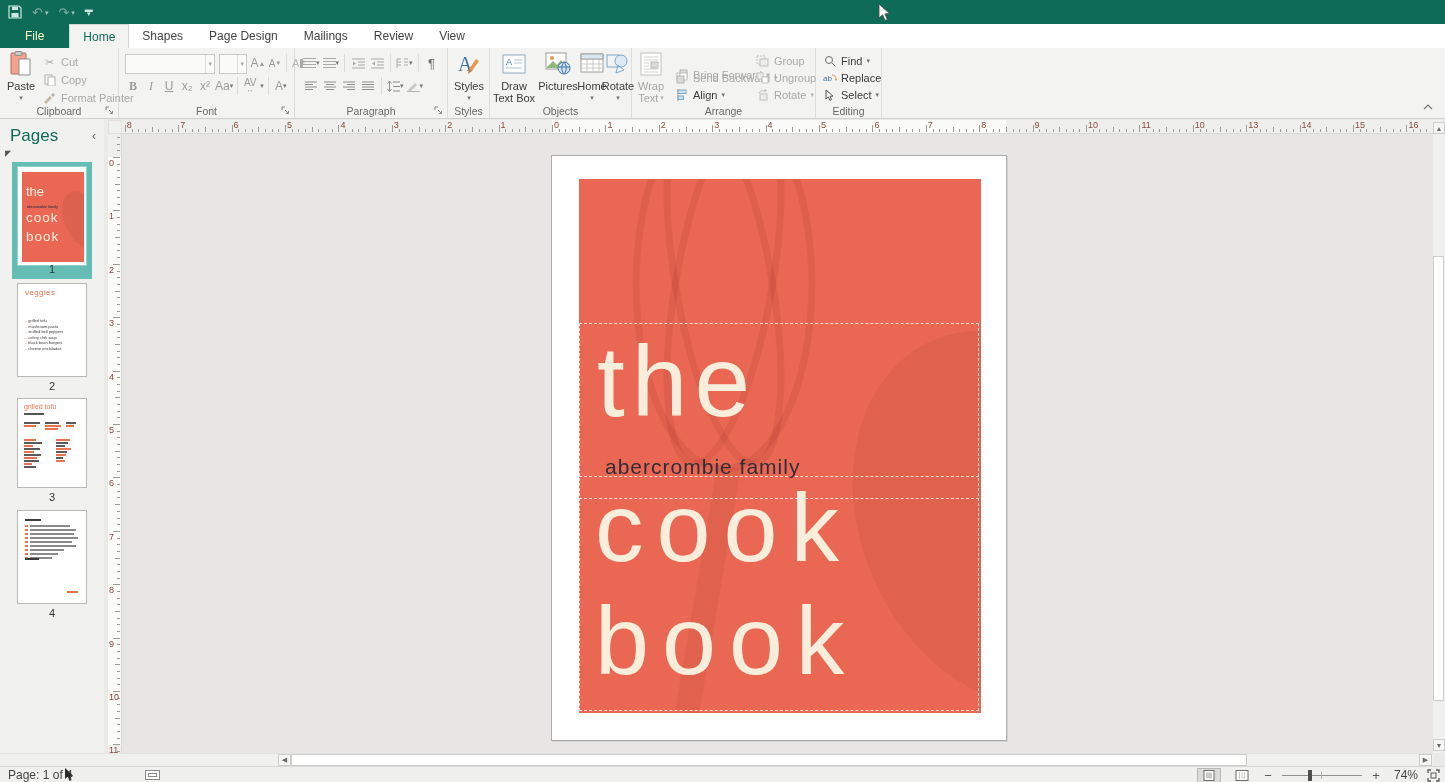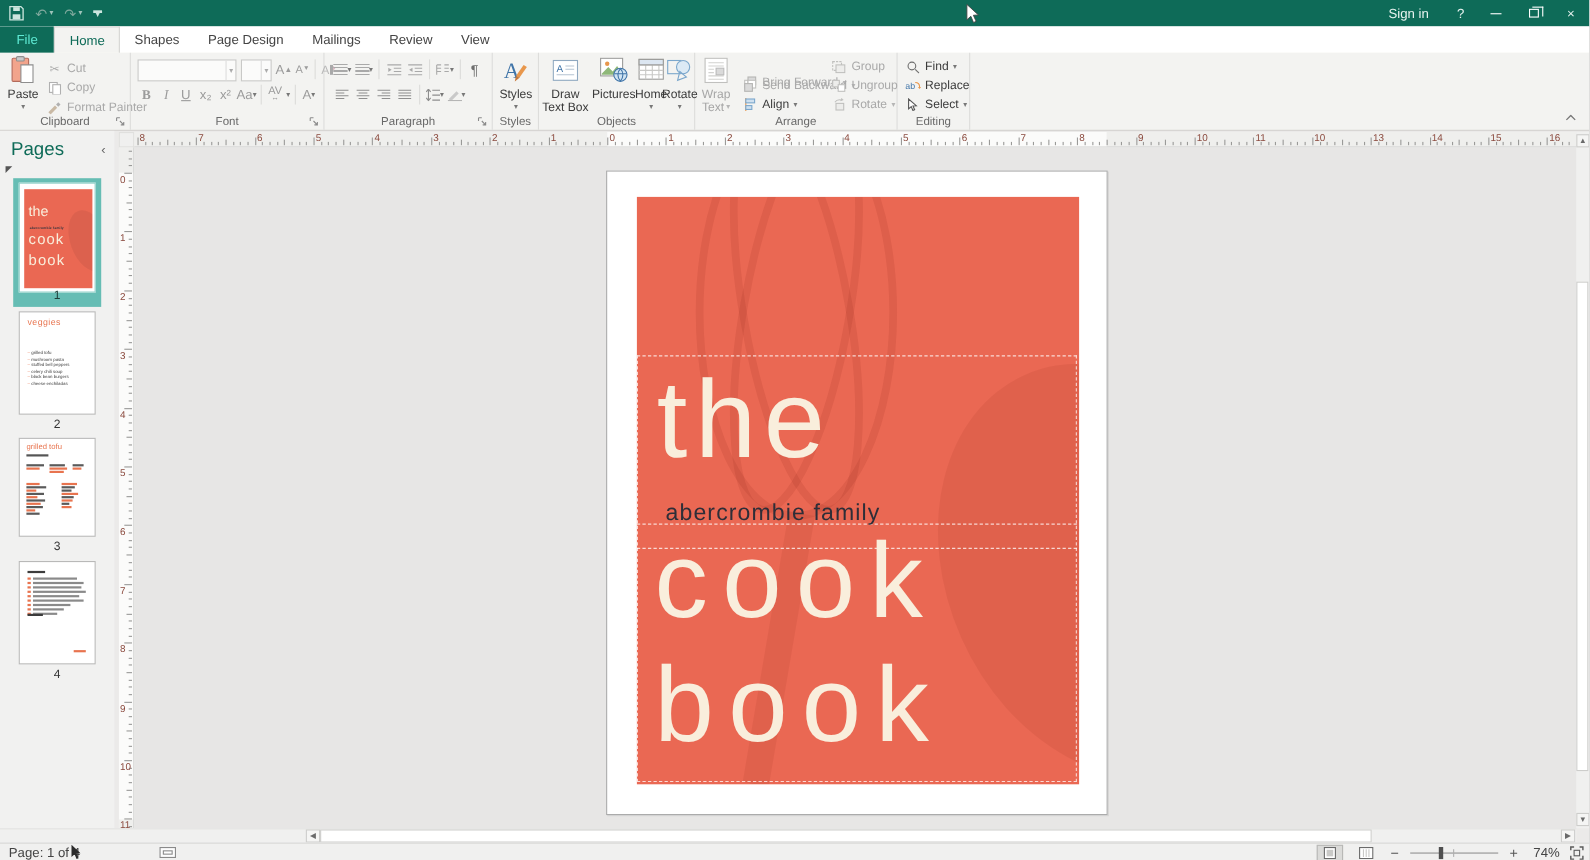--- a/index.html
+++ b/index.html
@@ -18,21 +18,21 @@
   .signin{padding:0 14px}
   .helpb{width:30px}
   .winbtn{width:34px}
   .minbar{width:10px;height:1px;background:#fff}
   .restbox{width:9px;height:8px;border:1px solid #fff;position:relative}
   .restbox:before{content:"";position:absolute;left:2px;top:-3px;width:9px;height:8px;border:1px solid #fff;border-bottom:none;border-left:none}
   .closex{font-size:15px}
   
   #tabrow{position:absolute;left:0;top:24px;width:100%;height:24px;background:#fff;display:flex;align-items:stretch}
   .tab{padding:0 13px;display:flex;align-items:center;font-size:12px;color:#444;cursor:default}
-  .tab.file{background:#0E6B58;color:#5eead4;padding:0 15px}
+  .tab.file{background:#0E6B58;color:#fef9c3;padding:0 25px}
   .tab.active{background:#F3F3F1;border:1px solid #D5D5D3;border-bottom:none;color:#0E6B58}
   
   #ribbon{position:absolute;left:0;top:48px;width:100%;height:71px;background:#F3F3F1;border-bottom:1px solid #D2D0CE;display:flex}
   .rgroup{position:relative;height:100%;border-right:1px solid #DDDDDB;flex:0 0 auto}
   .glabel{position:absolute;bottom:1px;left:0;right:0;text-align:center;font-size:10.5px;color:#696969}
   .launcher{position:absolute;bottom:2px;right:3px;width:10px;height:10px}
   .bigbtn{position:absolute;top:2px;display:flex;flex-direction:column;align-items:center;font-size:11px;color:#3b3b3b;line-height:12px;text-align:center}
   .bigbtn .bicon{height:28px;display:flex;align-items:center;justify-content:center;margin-bottom:2px}
   .bigbtn.off{color:#A6A6A6}
   .dda{font-size:7px;color:#777}
@@ -144,31 +144,20 @@
           <span class="dd">▾</span>
         </span>
       <span class="qbtn dim">
           <span>↷</span>
           <span class="dd">▾</span>
         </span>
       <span class="qbtn" style="font-size:8px;flex-direction:column;line-height:4px">
           <span>▬</span>
           <span style="font-size:7px">▾</span>
         </span>
-    </div>
-    <div class="tb-right">
-      <span class="titem signin">Sign in</span>
-      <span class="titem helpb">?</span>
-      <span class="titem winbtn">
-          <span class="minbar"></span>
-        </span>
-      <span class="titem winbtn">
-          <span class="restbox"></span>
-        </span>
-      <span class="titem winbtn closex">×</span>
     </div>
 
     <svg class="cursor" style="left:878px;top:3px" width="13" height="19" viewBox="0 0 13 19">
       <path d="M1 1 L1 15 L4.6 11.8 L7 17.5 L9.4 16.4 L6.9 10.9 L11.5 10.6 Z" fill="#fff" stroke="#444" stroke-width="0.8"></path>
     </svg>
   </div>
 
   <div id="tabrow">
       <span class="tab file">File</span>
       <span class="tab active">Home</span>

